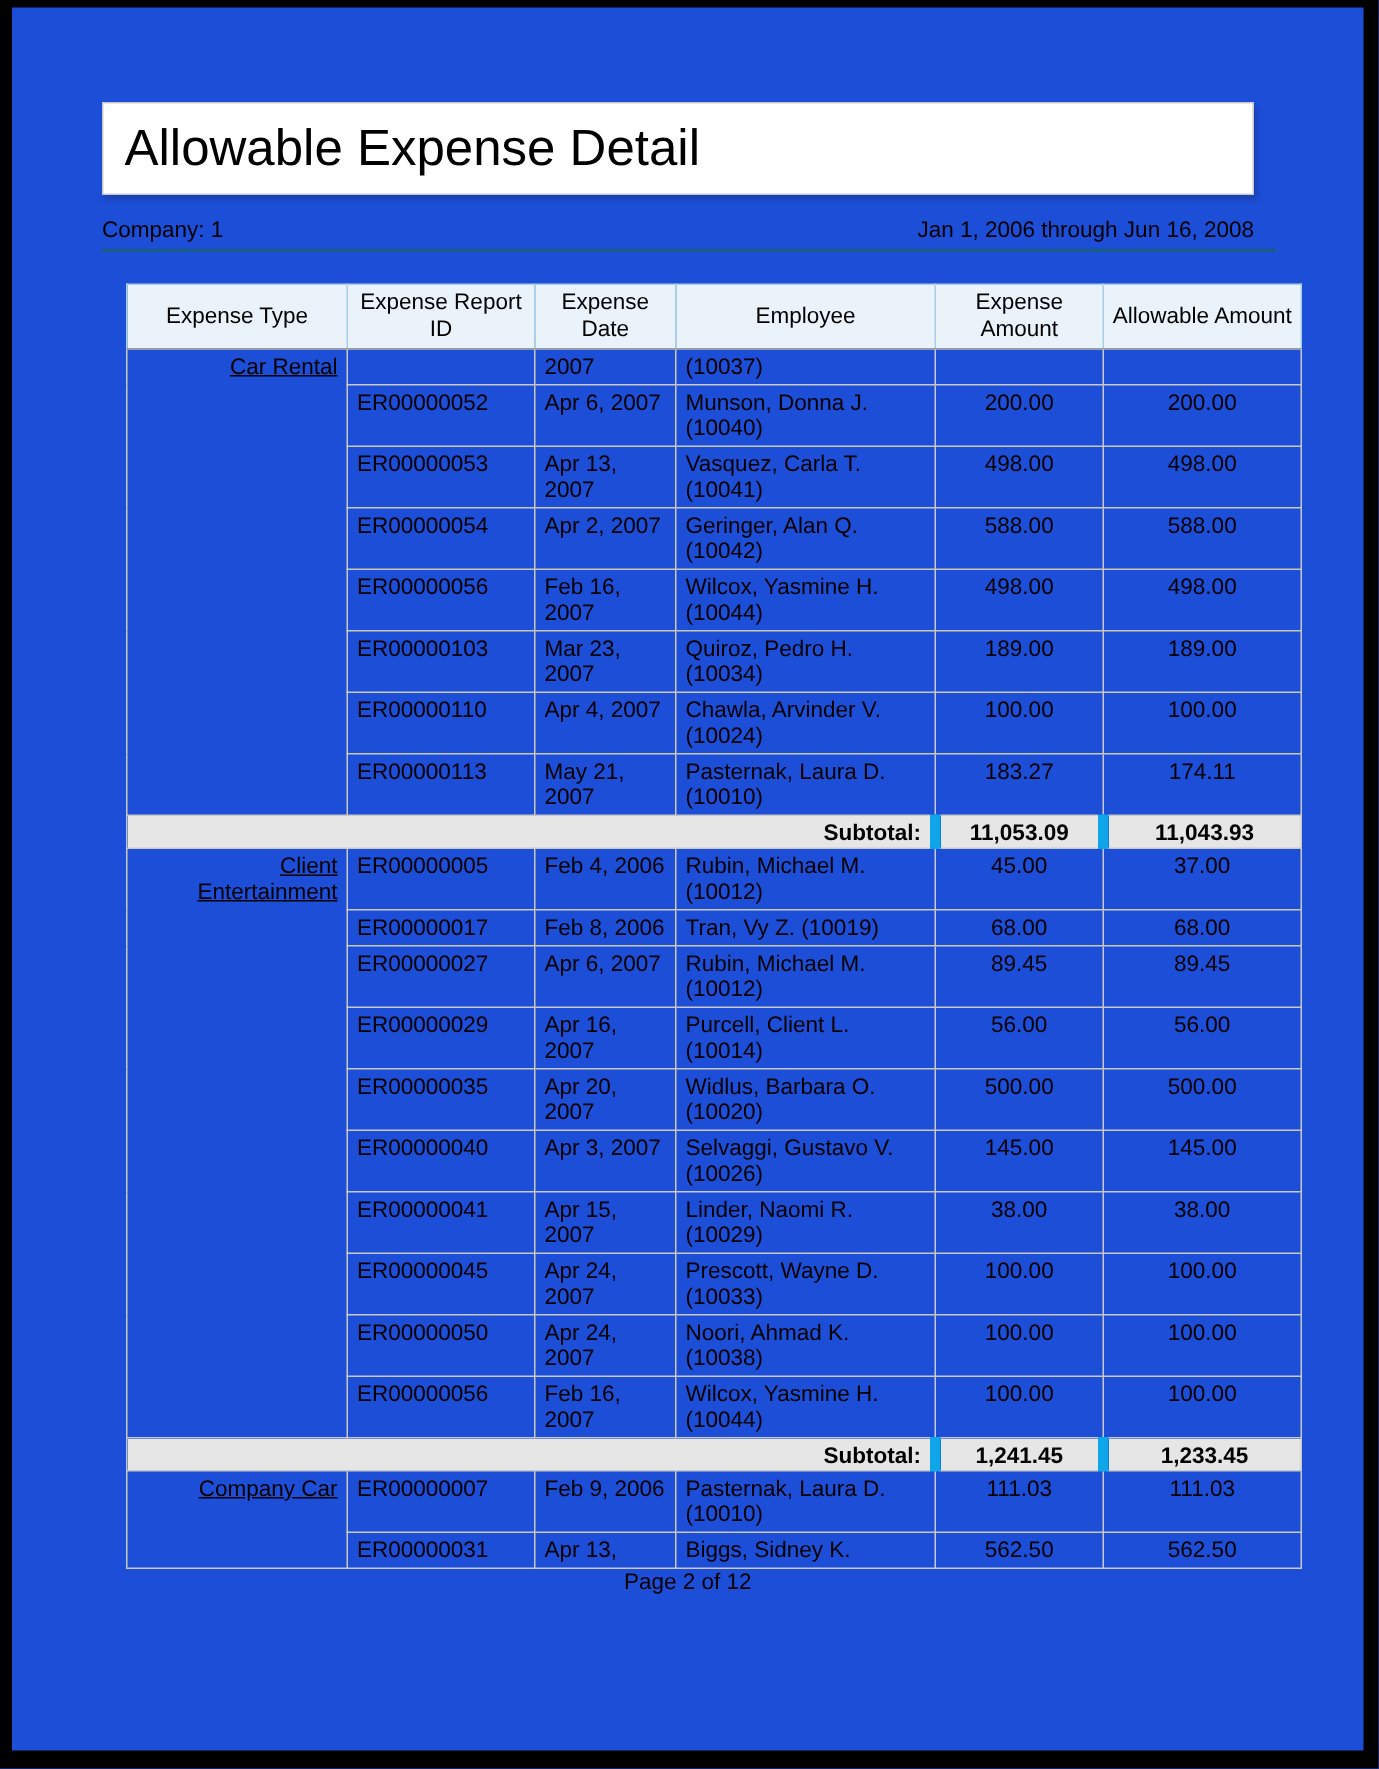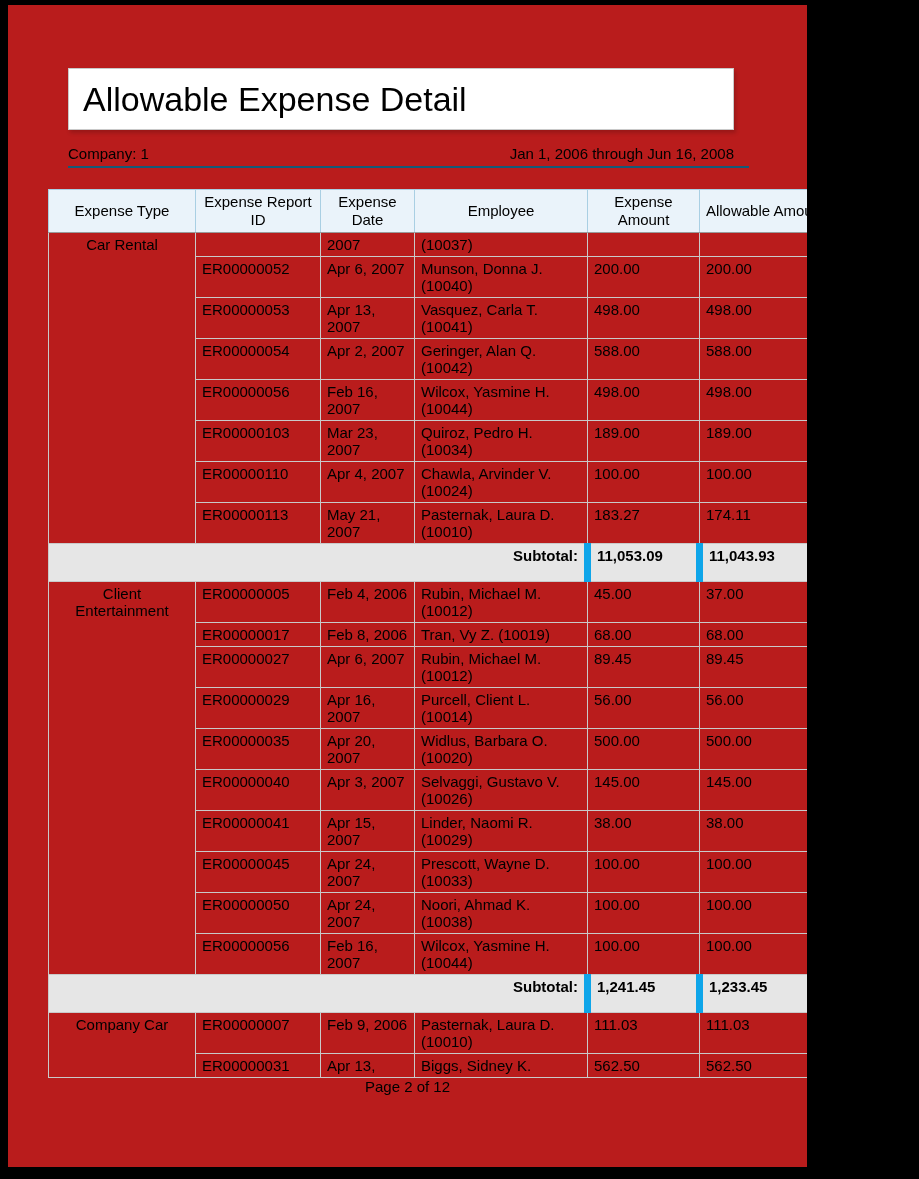--- a/index.html
+++ b/index.html
@@ -7,22 +7,22 @@
   body {
     width: 919px; height: 1179px;
     background: #000000;
     position: relative;
     font-family: "Liberation Sans", sans-serif;
     color: #000000;
   }
   .page {
     position: absolute;
     left: 8px; top: 5px;
-    width: 799px; height: 1162px;
-    background: #b91c1c;
+    width: 901px; height: 1162px;
+    background: #1d4ed8;
     overflow: hidden;
   }
   .title-box {
     margin: 63px 73px 0 60px;
     height: 62px;
     border: 1px solid #c9c9c9;
     box-shadow: 2px 3px 4px rgba(0,0,0,0.18);
     background: #ffffff;
     display: flex;
     align-items: center;
@@ -42,21 +42,21 @@
     line-height: 18px;
   }
   .blue-rule {
     margin: 3px 58px 0 60px;
     height: 2px;
     background: #2b8cb6;
     border-top: 1px solid #145a78;
     border-bottom: 1px solid #145a78;
   }
   table.report {
-    margin: 21px 58px 0 40px;
+    margin: 21px 58px 0 76px;
     border-collapse: collapse;
     width: 783px;
     font-size: 15px;
     table-layout: fixed;
   }
   table.report th {
     background: #eaf3fa;
     border: 1px solid #a9cfe3;
     border-bottom: 1px solid #9a9a9a;
     font-weight: normal;
@@ -65,26 +65,26 @@
     line-height: 18px;
     vertical-align: middle;
   }
   table.report td {
     border: 1px solid #c9c9c9;
     padding: 3px 6px;
     line-height: 17px;
     vertical-align: top;
     overflow: hidden;
   }
-  td.type-cell { text-align: center; }
-  td.num { text-align: left; }
+  td.type-cell { text-align: right; text-decoration: underline; }
+  td.num { text-align: center; }
   tr.subtotal-row td {
     background: #e6e6e6;
     font-weight: bold;
-    padding-top: 3px; padding-bottom: 17px;
+    padding-top: 3px; padding-bottom: 1px;
   }
   tr.subtotal-row td.subtotal-label { text-align: right; }
   tr.subtotal-row td.num { border-left: 7px solid #0ea5e9; }
   .footer {
     text-align: center;
     font-size: 15px;
   }
 </style>
 </head>
 <body>

